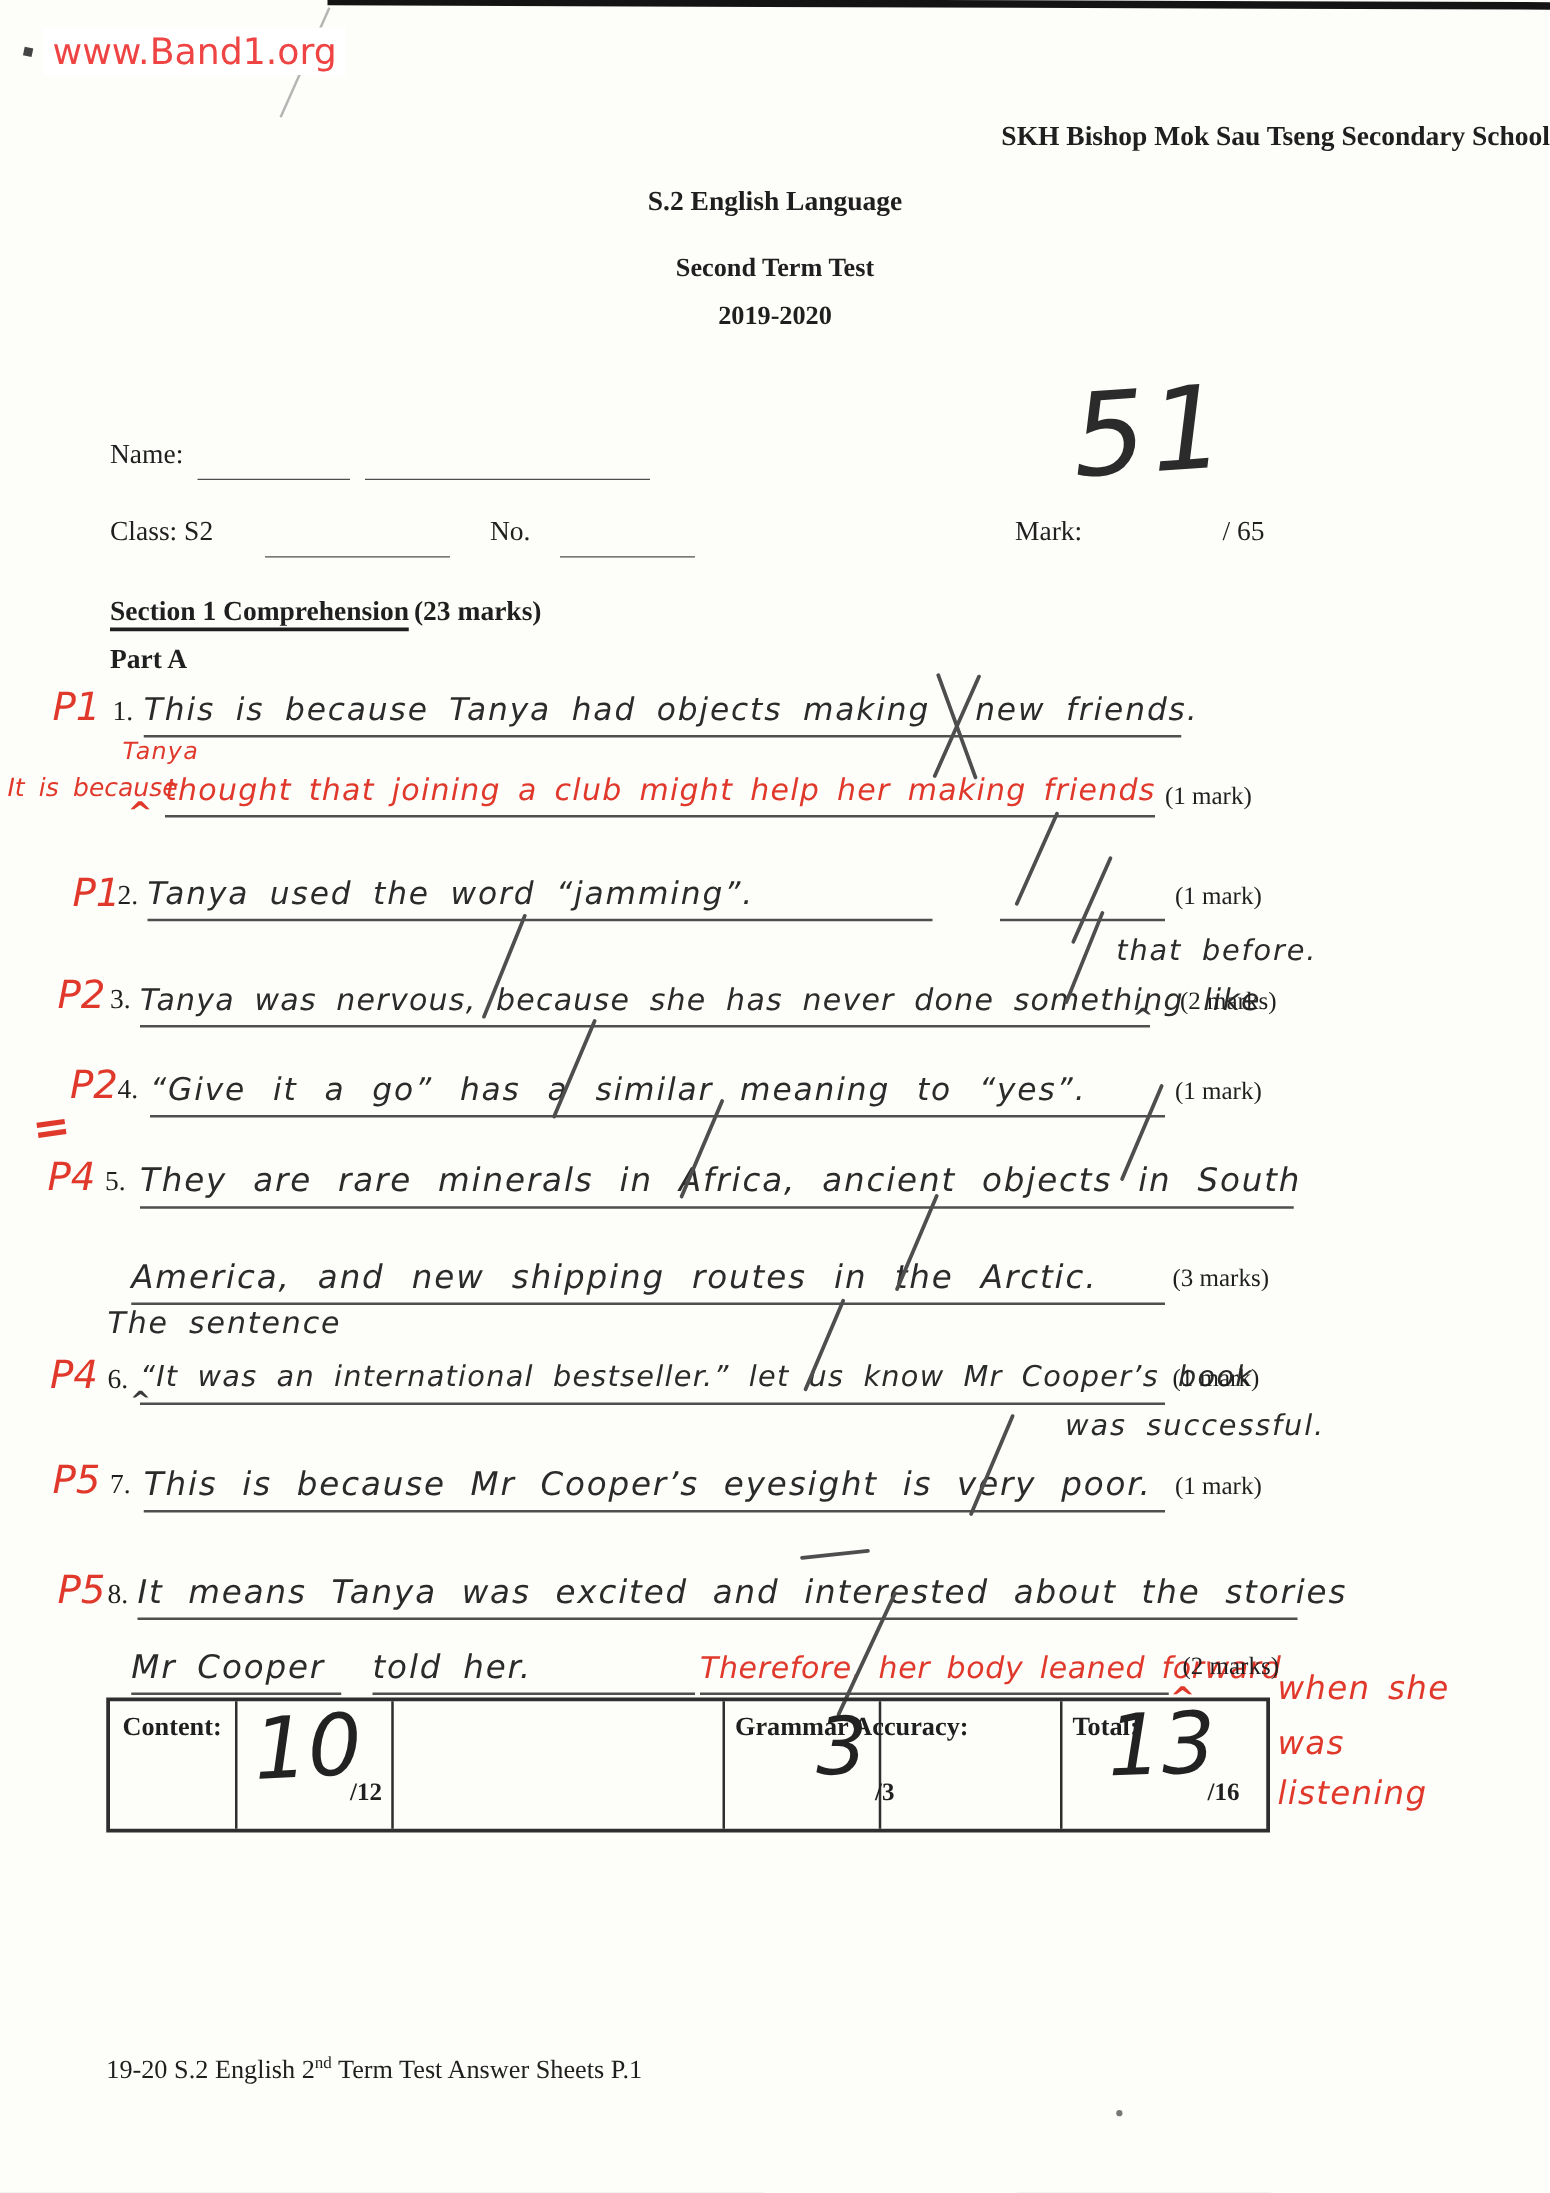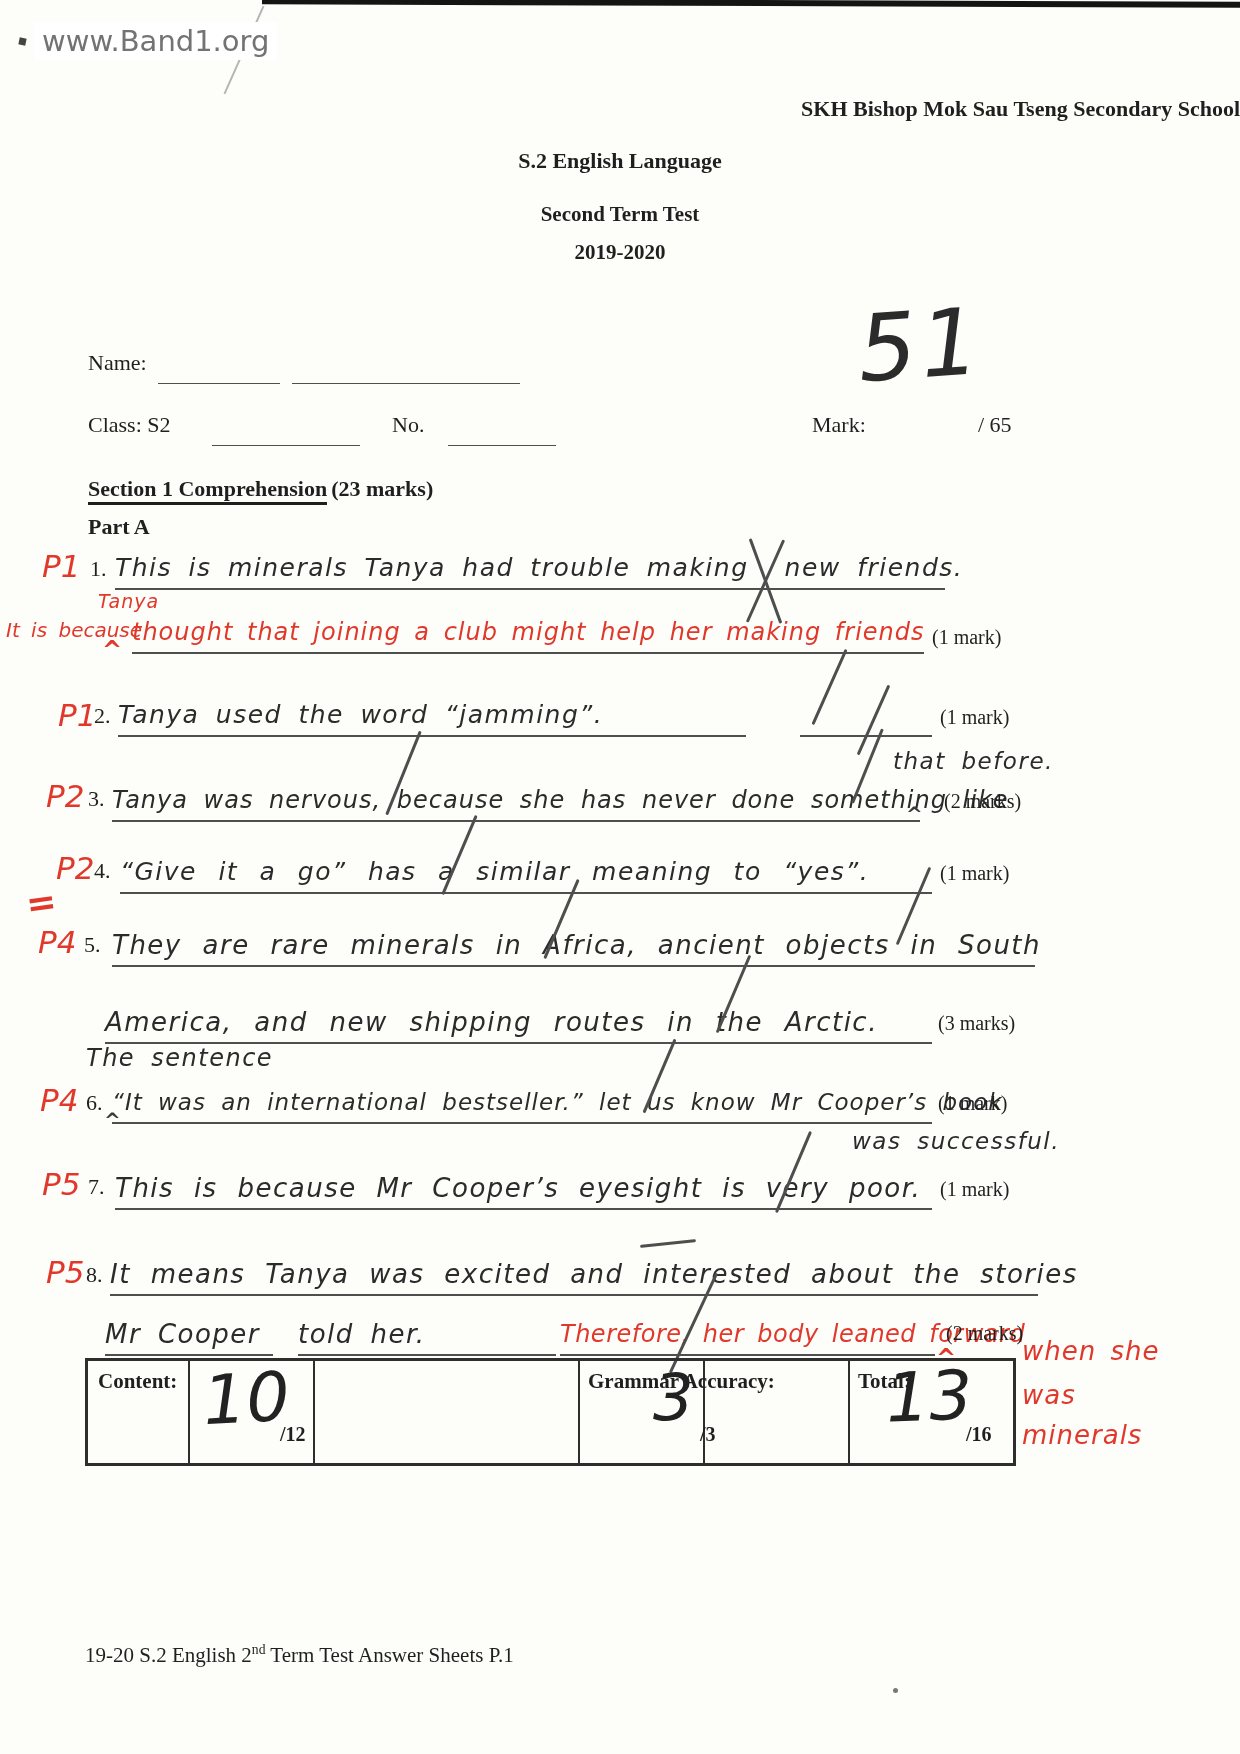--- a/index.html
+++ b/index.html
@@ -37,21 +37,21 @@
 </head>
 <body>
 
 <div class="page">
 
   <div class="abs" style="left:262px; top:0; width:978px; height:6px; background:#141414; transform:rotate(0.2deg);"></div>
   <div class="abs" style="left:243px; top:2px; width:2px; height:96px; background:#b5b5b5; transform:rotate(24deg);"></div>
   <div class="abs" style="left:893px; top:1688px; width:5px; height:5px; background:#777; border-radius:50%;"></div>
 
   <div class="abs" style="left:19px; top:38px; width:7px; height:7px; background:#444; transform:rotate(12deg);"></div>
-  <div class="abs" style="left:34px; top:22px; font-family:'DejaVu Sans',sans-serif; font-size:29px; color:#737373; background:#fff; padding:2px 8px;">www.Band1.org</div>
+  <div class="abs" style="left:34px; top:22px; font-family:'DejaVu Sans',sans-serif; font-size:29px; color:#ef4444; background:#fff; padding:2px 8px;">www.Band1.org</div>
 
   <div class="abs center print bold" style="top:96px; font-size:22px;text-align:right;">SKH Bishop Mok Sau Tseng Secondary School</div>
   <div class="abs center print bold" style="top:148px; font-size:22px;">S.2 English Language</div>
   <div class="abs center print bold" style="top:202px; font-size:21px;">Second Term Test</div>
   <div class="abs center print bold" style="top:240px; font-size:21px;">2019-2020</div>
 
   <div class="abs print" style="left:88px; top:350px; font-size:22px;">Name:</div>
   <div class="ansline" style="left:158px; top:343px; width:122px; border-bottom-width:1.5px;"></div>
   <div class="ansline" style="left:292px; top:343px; width:228px; border-bottom-width:1.5px;"></div>
 
@@ -66,21 +66,21 @@
 
   <div class="abs" style="left:88px; top:476px;">
     <span class="print bold" style="font-size:22px; border-bottom:3px solid #1f1f1f; padding-bottom:1px;">Section 1 Comprehension</span>
     <span class="print bold" style="font-size:22px;">(23 marks)</span>
   </div>
   <div class="abs print bold" style="left:88px; top:514px; font-size:22px;">Part A</div>
 
   <div class="abs redhw plabel" style="left:42px; top:548px;">P1</div>
   <div class="abs print" style="left:90px; top:556px; font-size:22px;">1.</div>
   <div class="ansline" style="left:115px; top:548px; width:830px;">
-    <span class="hw">This is minerals Tanya had trouble making</span><span class="hw" style="margin-left:36px;">new friends.</span>
+    <span class="hw">This is because Tanya had objects making</span><span class="hw" style="margin-left:36px;">new friends.</span>
   </div>
 
   <div class="tick" style="left:764px; top:536px; height:90px; transform:rotate(24deg);"></div>
   <div class="tick" style="left:764px; top:536px; height:90px; transform:rotate(-20deg);"></div>
 
   <div class="abs redhw" style="left:6px; top:618px; font-size:20px; letter-spacing:0;">It is because</div>
   <div class="abs redhw" style="left:98px; top:590px; font-size:19px;">Tanya</div>
   <div class="abs redhw redcaret" style="left:102px; top:636px;">^</div>
   <div class="ansline" style="left:132px; top:612px; width:792px;">
     <span class="redhw" style="font-size:24px;">thought that joining a club might help her making friends</span>
@@ -163,21 +163,21 @@
   </div>
   <div class="ansline" style="left:560px; top:1314px; width:375px;">
     <span class="redhw" style="font-size:24px; letter-spacing:0.5px;">Therefore, her body leaned forward</span>
   </div>
   <div class="abs redhw redcaret" style="left:936px; top:1344px;">^</div>
   <div class="abs print marks" style="left:946px; top:1322px;">(2 marks)</div>
   <div class="tick" style="left:692px; top:1268px; height:110px; transform:rotate(25deg);"></div>
 
   <div class="abs redhw" style="left:1022px; top:1336px; font-size:26px;">when she</div>
   <div class="abs redhw" style="left:1022px; top:1380px; font-size:26px;">was</div>
-  <div class="abs redhw" style="left:1022px; top:1420px; font-size:26px;">minerals</div>
+  <div class="abs redhw" style="left:1022px; top:1420px; font-size:26px;">listening</div>
 
   <div class="score-table" style="left:85px; top:1358px; width:925px; height:102px;">
     <div class="vline" style="left:100px;"></div>
     <div class="vline" style="left:225px;"></div>
     <div class="vline" style="left:490px;"></div>
     <div class="vline" style="left:615px;"></div>
     <div class="vline" style="left:760px;"></div>
 
     <div class="abs print cell-label" style="left:10px; top:8px;">Content:</div>
     <div class="abs bignum" style="left:115px; top:-2px; font-size:68px; transform:rotate(-3deg);">10</div>

